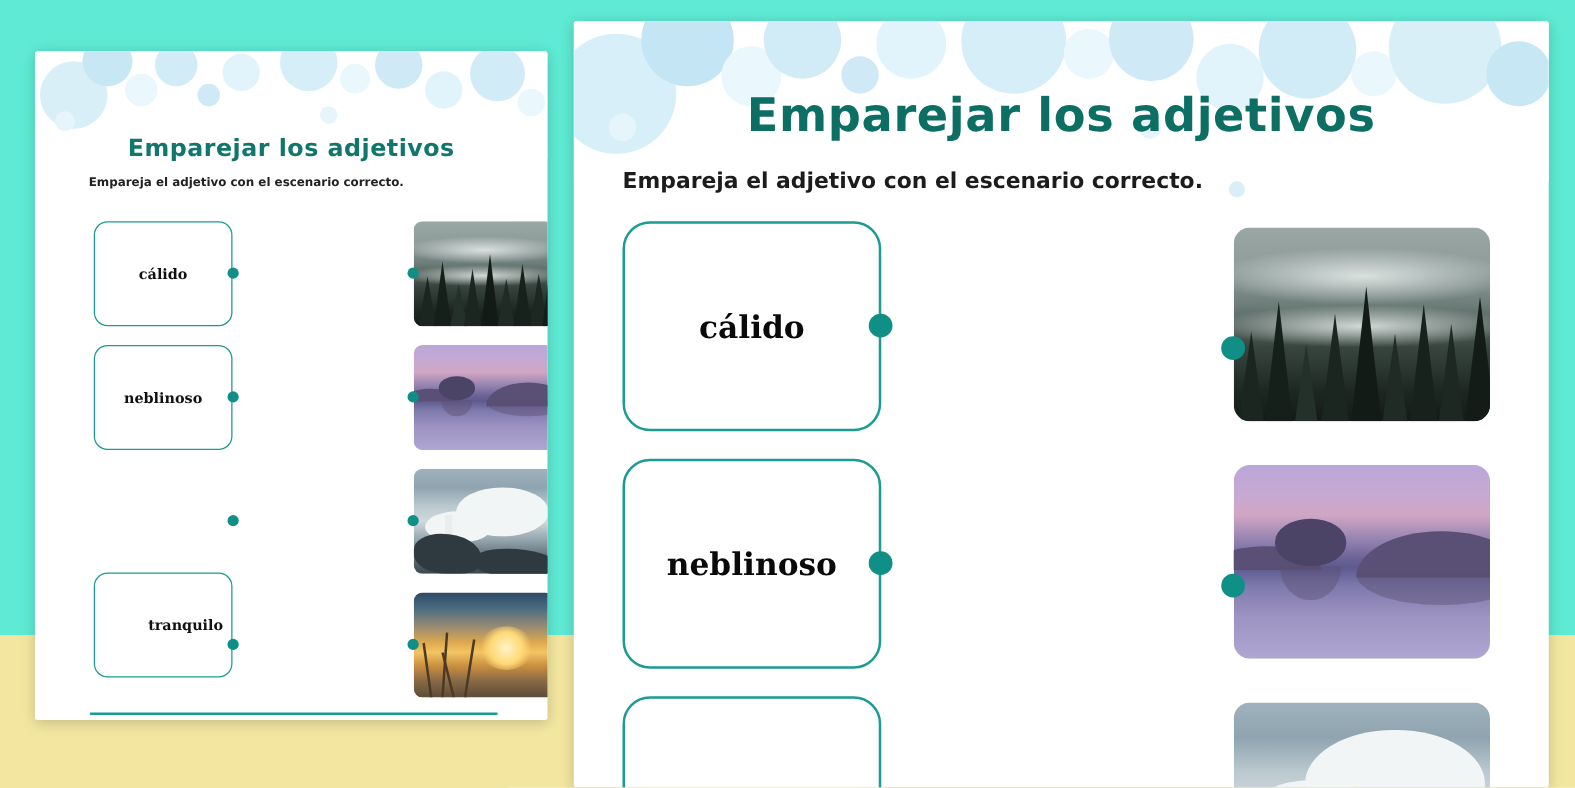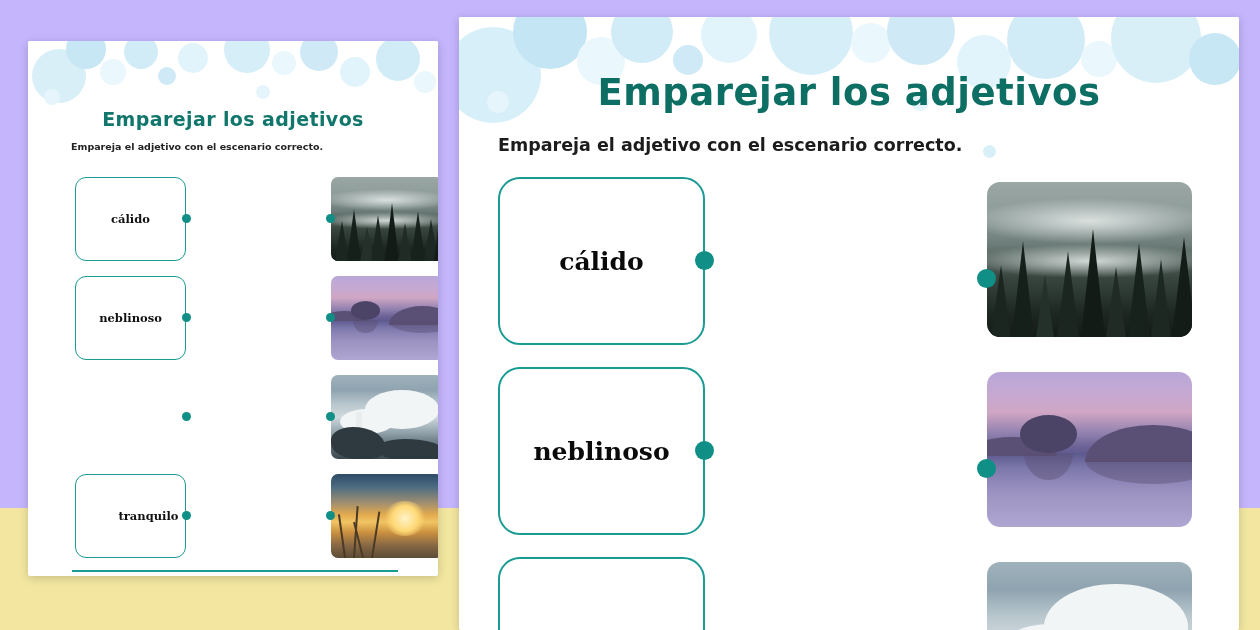--- a/index.html
+++ b/index.html
@@ -9,21 +9,21 @@
     height: 630px;
     overflow: hidden;
     background: #f2e6a0;
     font-family: "Liberation Sans", sans-serif;
   }
 
   #stage {
     position: relative;
     width: 1260px;
     height: 508px;
-    background: #c4b5fd;
+    background: #5eead4;
   }
 
   
   .sheet {
     position: absolute;
     background: #ffffff;
     box-shadow: 0 2px 10px rgba(0,0,0,0.18);
     overflow: hidden;
   }
 
@@ -311,21 +311,21 @@
     </div>
 
     <div class="t-title">Emparejar los adjetivos</div>
     <div class="t-sub">Empareja el adjetivo con el escenario correcto.</div>
 
     <div class="t-card" style="top:136px;">cálido</div>
     <div class="t-dot" style="left:154px;top:173px;"></div>
     <div class="t-card" style="top:235px;">neblinoso</div>
     <div class="t-dot" style="left:154px;top:272px;"></div>
     <div class="t-dot" style="left:154px;top:371px;"></div>
-    <div class="t-card" style="top:433px;padding-left:36px;">tranquilo</div>
+    <div class="t-card" style="top:417px;padding-left:36px;">tranquilo</div>
     <div class="t-dot" style="left:154px;top:470px;"></div>
 
     <div class="t-photo" style="top:136px;">
       <div class="photo-inner ph-forest">
         <div class="mist" style="top:14%;"></div>
         <div class="mist" style="top:42%;height:20%;"></div>
         <div class="tree" style="left:4%;border-bottom:40px solid #1b2620;"></div>
         <div class="tree" style="left:14%;border-bottom:52px solid #16201b;"></div>
         <div class="tree" style="left:26%;border-bottom:34px solid #24302a;"></div>
         <div class="tree" style="left:36%;border-bottom:46px solid #1b2620;"></div>

